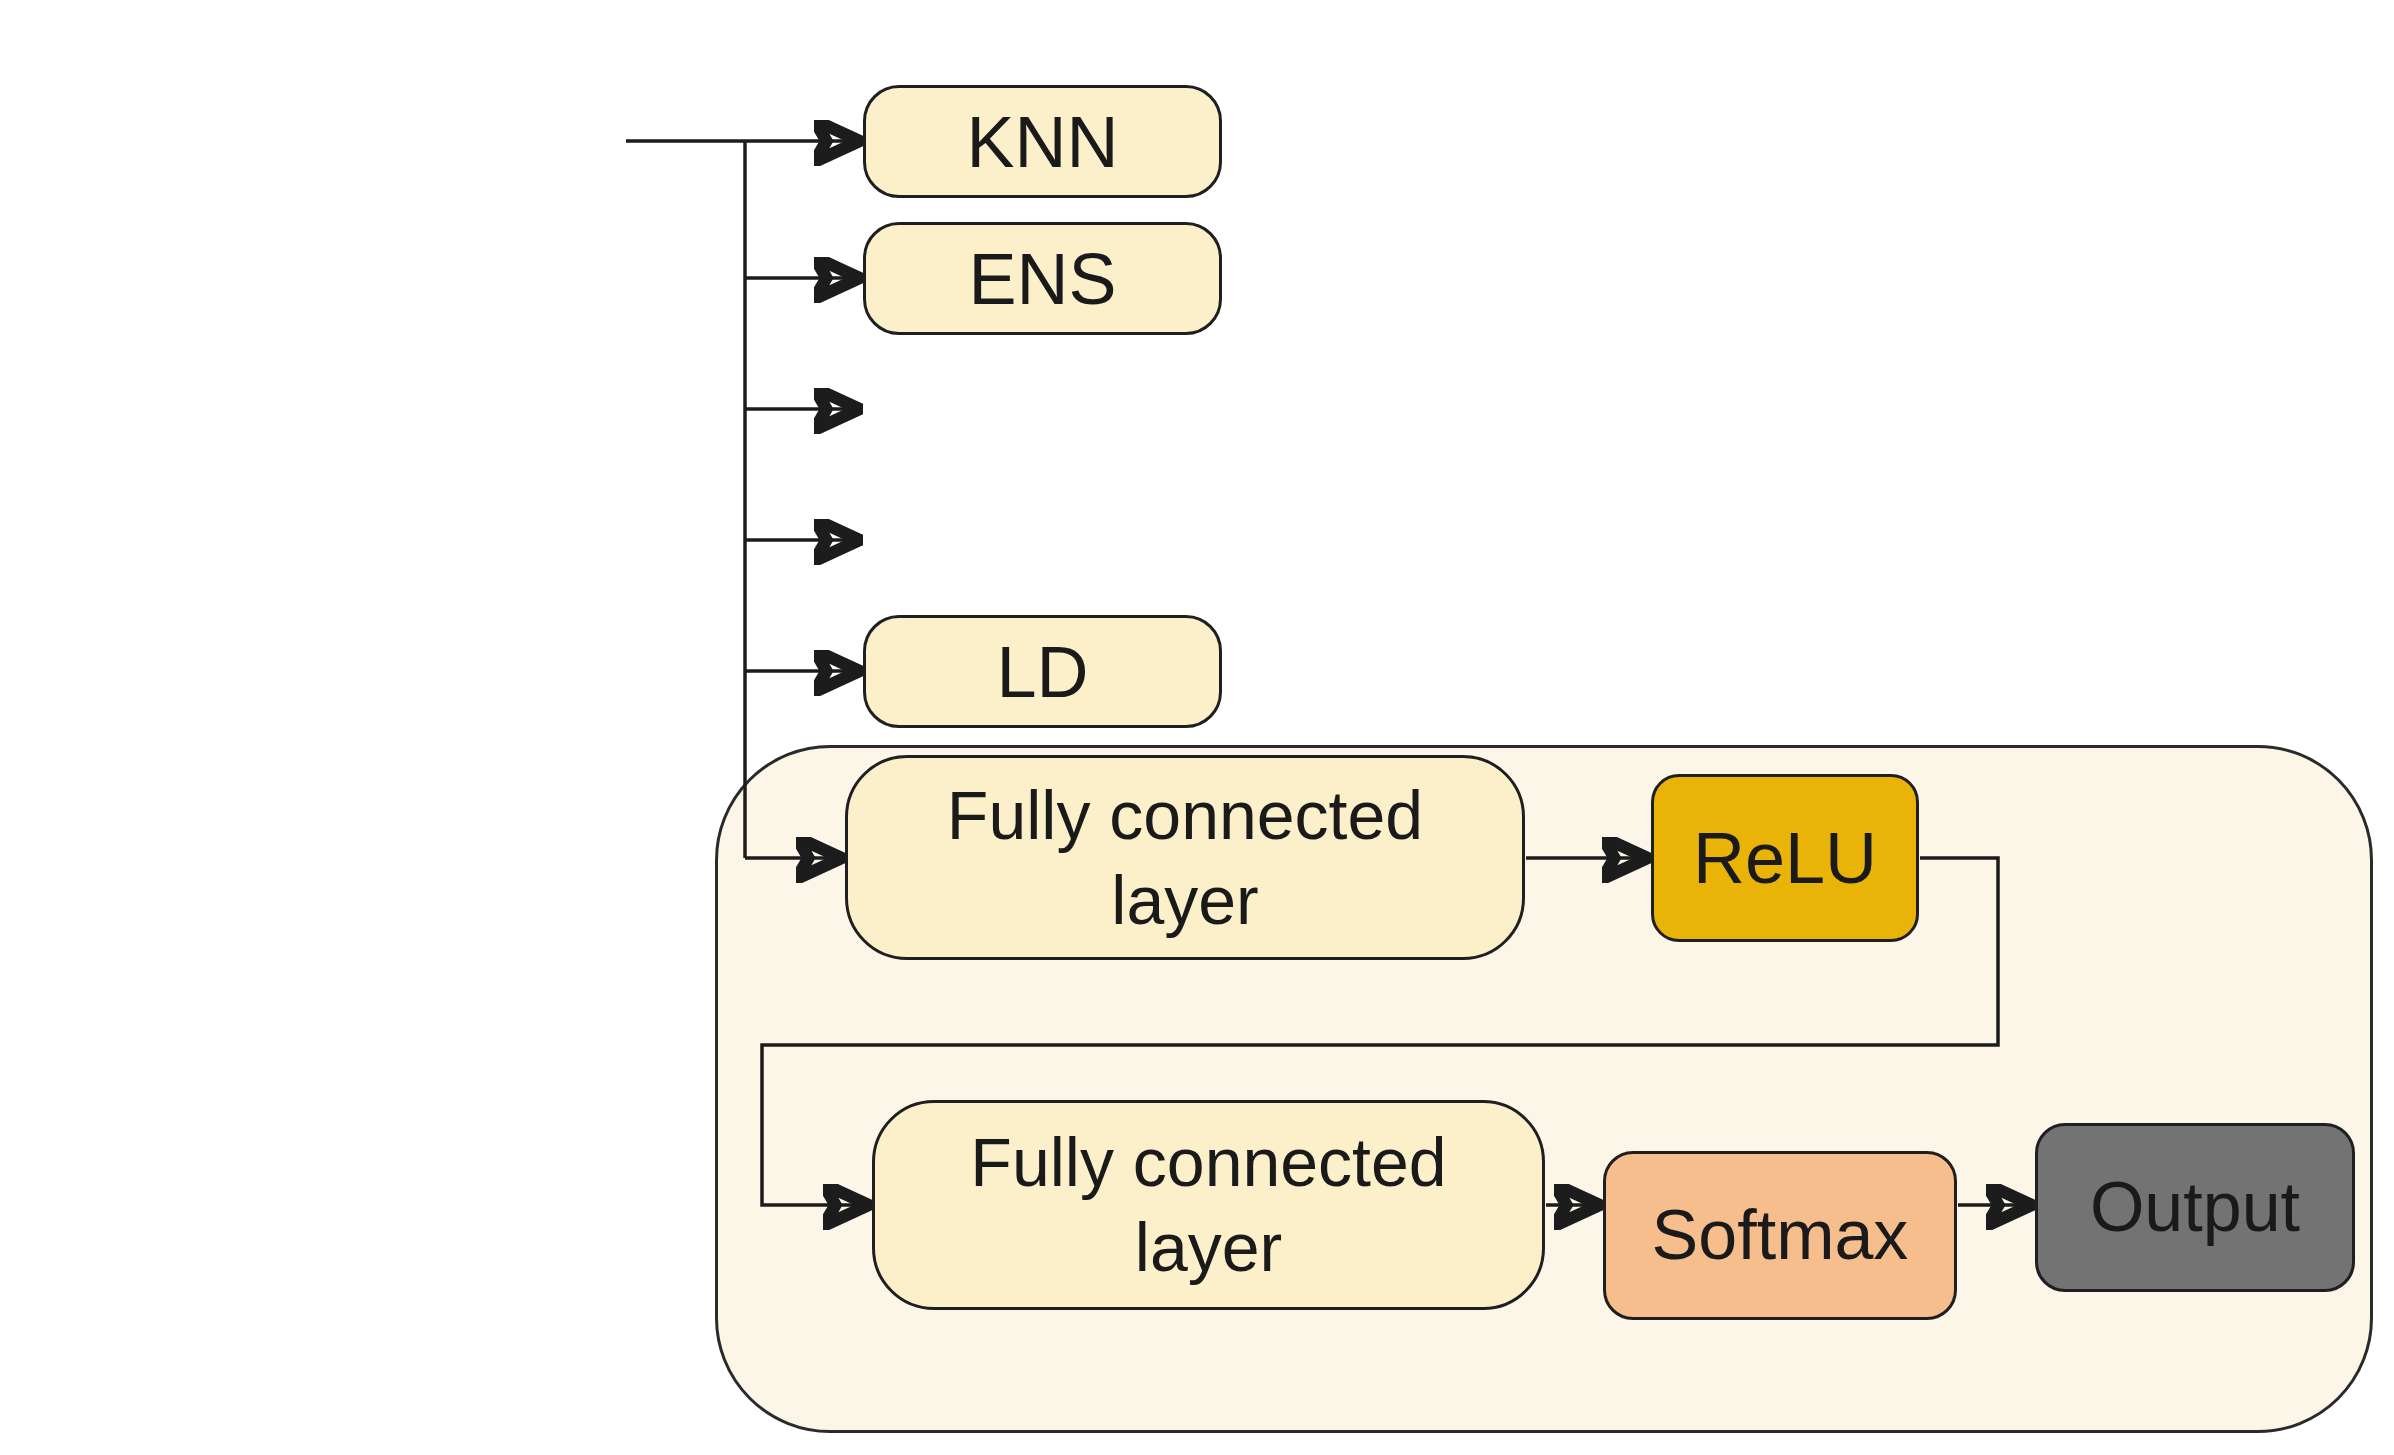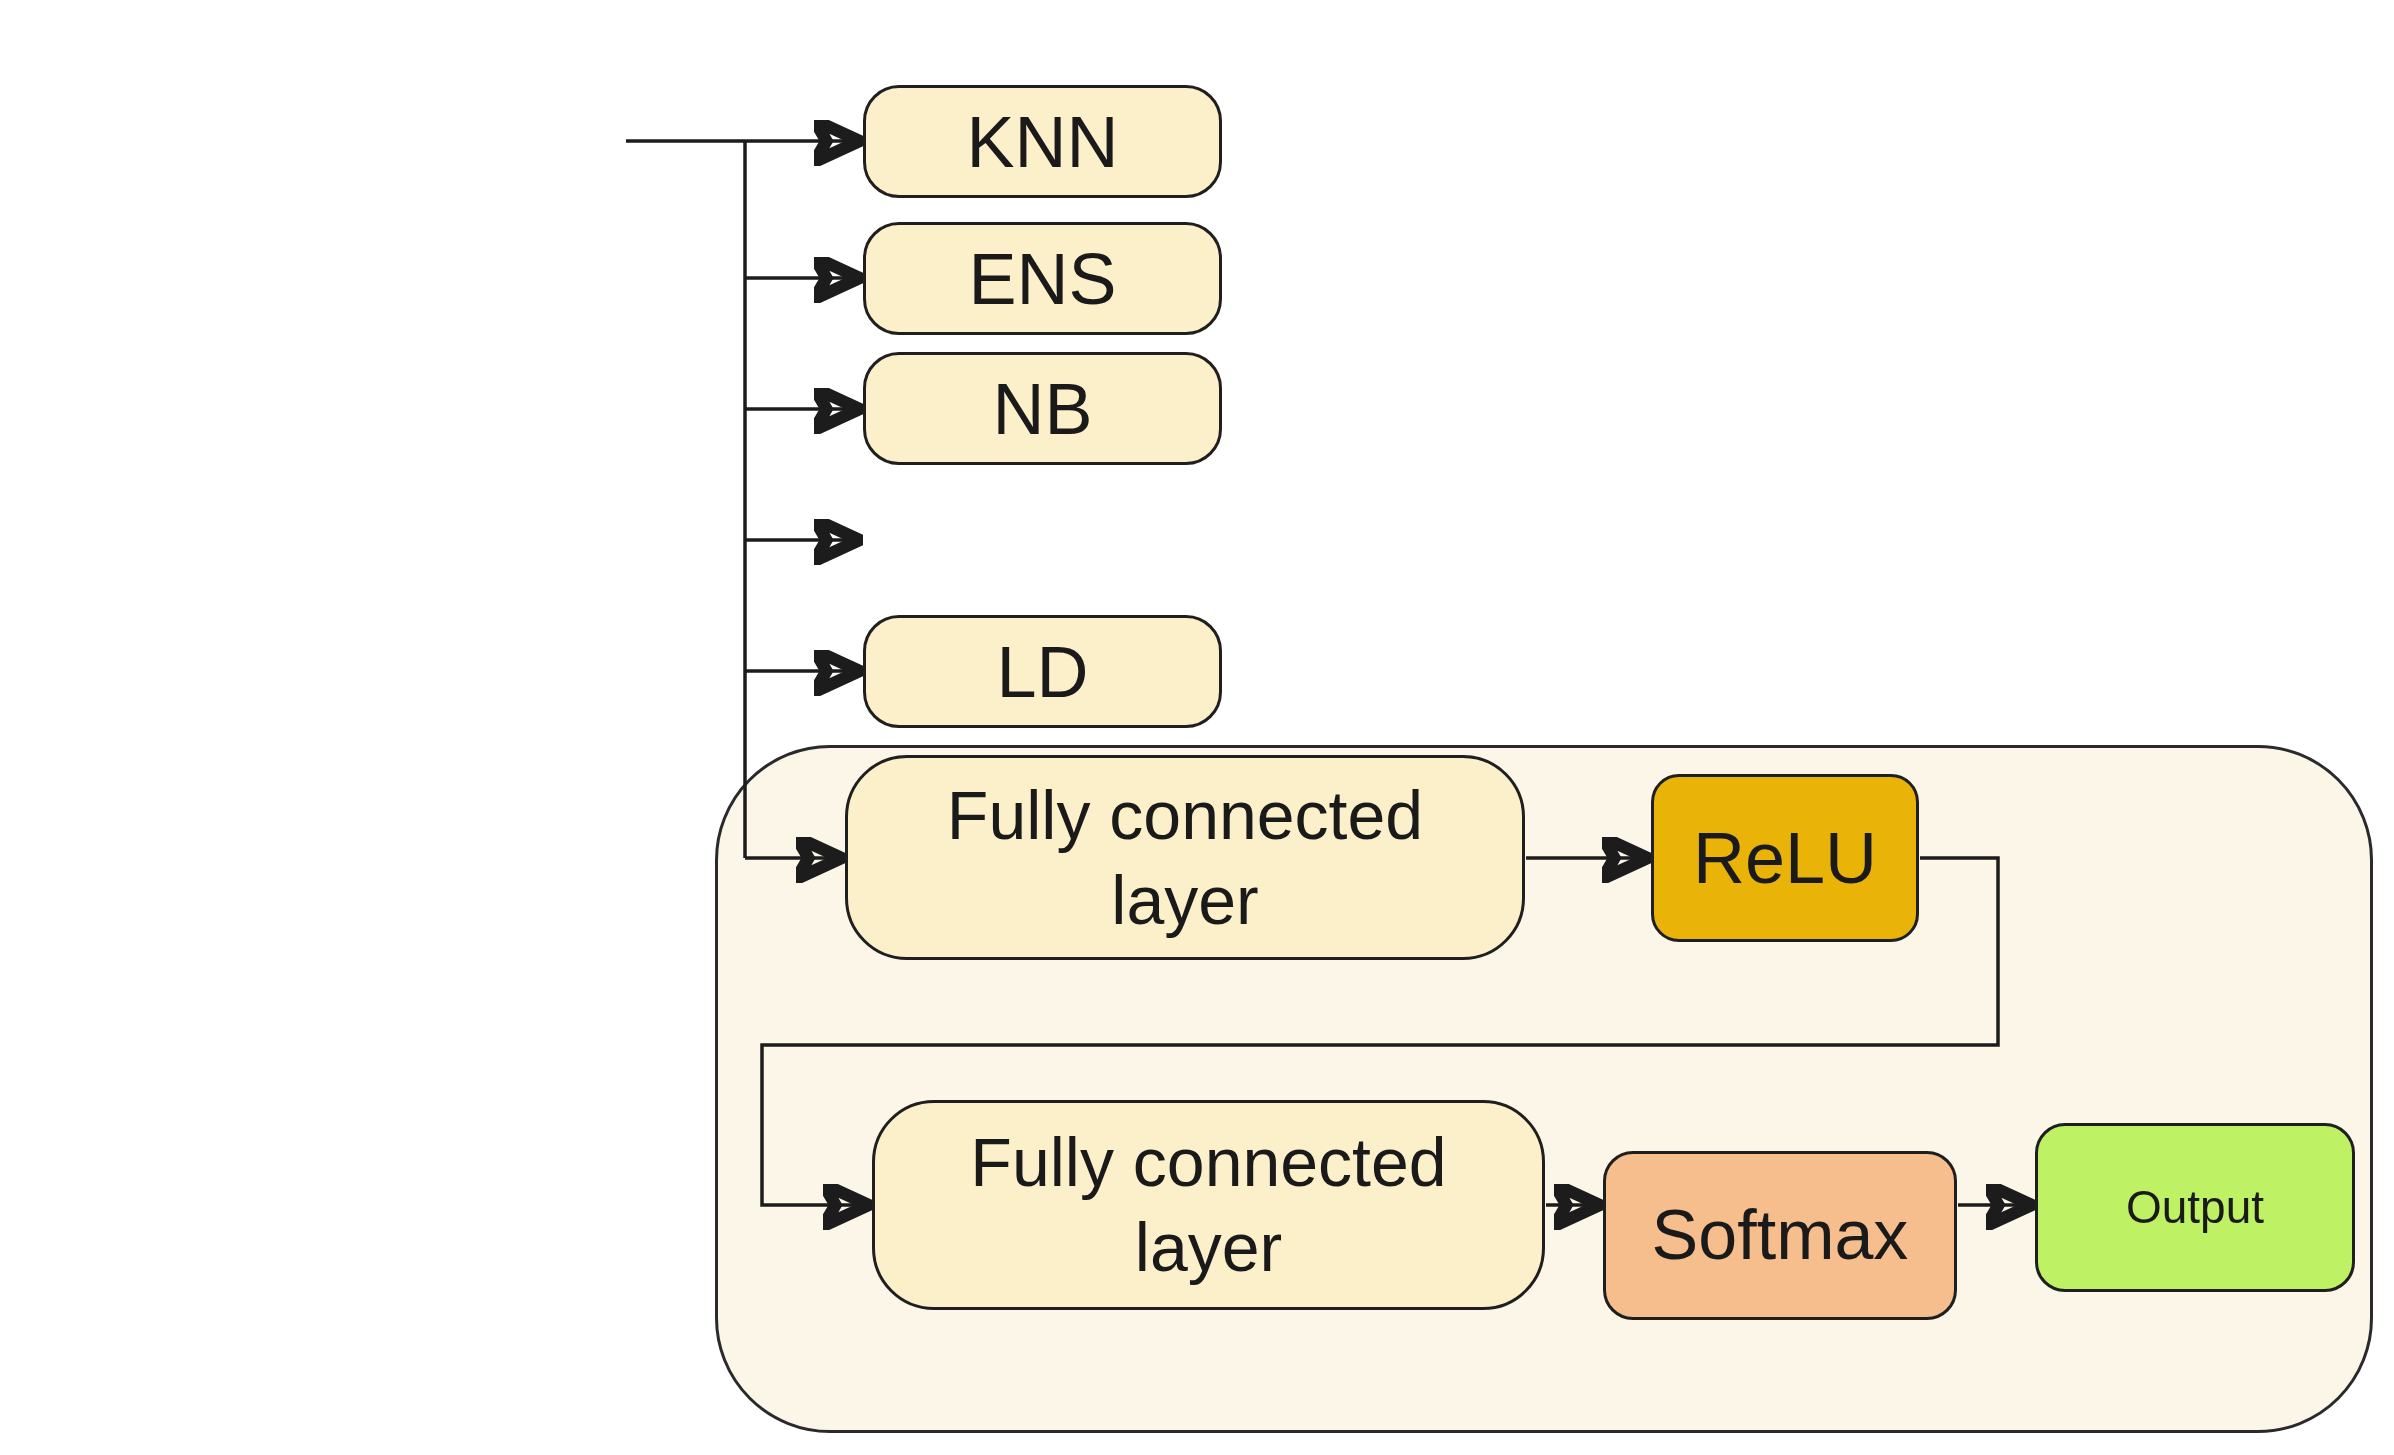--- a/index.html
+++ b/index.html
@@ -94,23 +94,23 @@
   }
   .softmax {
     left: 1603px; top: 1123px; width: 354px; height: 169px;
     background: #f6bd8d;
     border-radius: 30px;
     font-size: 70px;
     margin-top: 28px;
   }
   .output {
     left: 2035px; top: 1123px; width: 320px; height: 169px;
-    background: #bef264;
+    background: #737373;
     border-radius: 30px;
-    font-size: 46px;
+    font-size: 70px;
   }
 
   svg.wires {
     position: absolute;
     left: 0; top: 0;
     width: 2394px; height: 1455px;
     z-index: 2;
     pointer-events: none;
   }
   svg.wires path {
@@ -145,23 +145,20 @@
     <path d="M1958,1205 H2030" marker-end="url(#arrow)"></path>
   </svg>
 
 
   <div class="node clf clf-0">
     <span class="lbl">KNN</span>
   </div>
   <div class="node clf clf-1">
     <span class="lbl">ENS</span>
   </div>
-  <div class="node clf clf-2">
-    <span class="lbl">NB</span>
-  </div>
   <div class="node clf clf-4">
     <span class="lbl">LD</span>
   </div>
 
   <div class="node fc1">
     <span class="lbl">Fully connected layer</span>
   </div>
   <div class="node relu">
     <span class="lbl">ReLU</span>
   </div>

